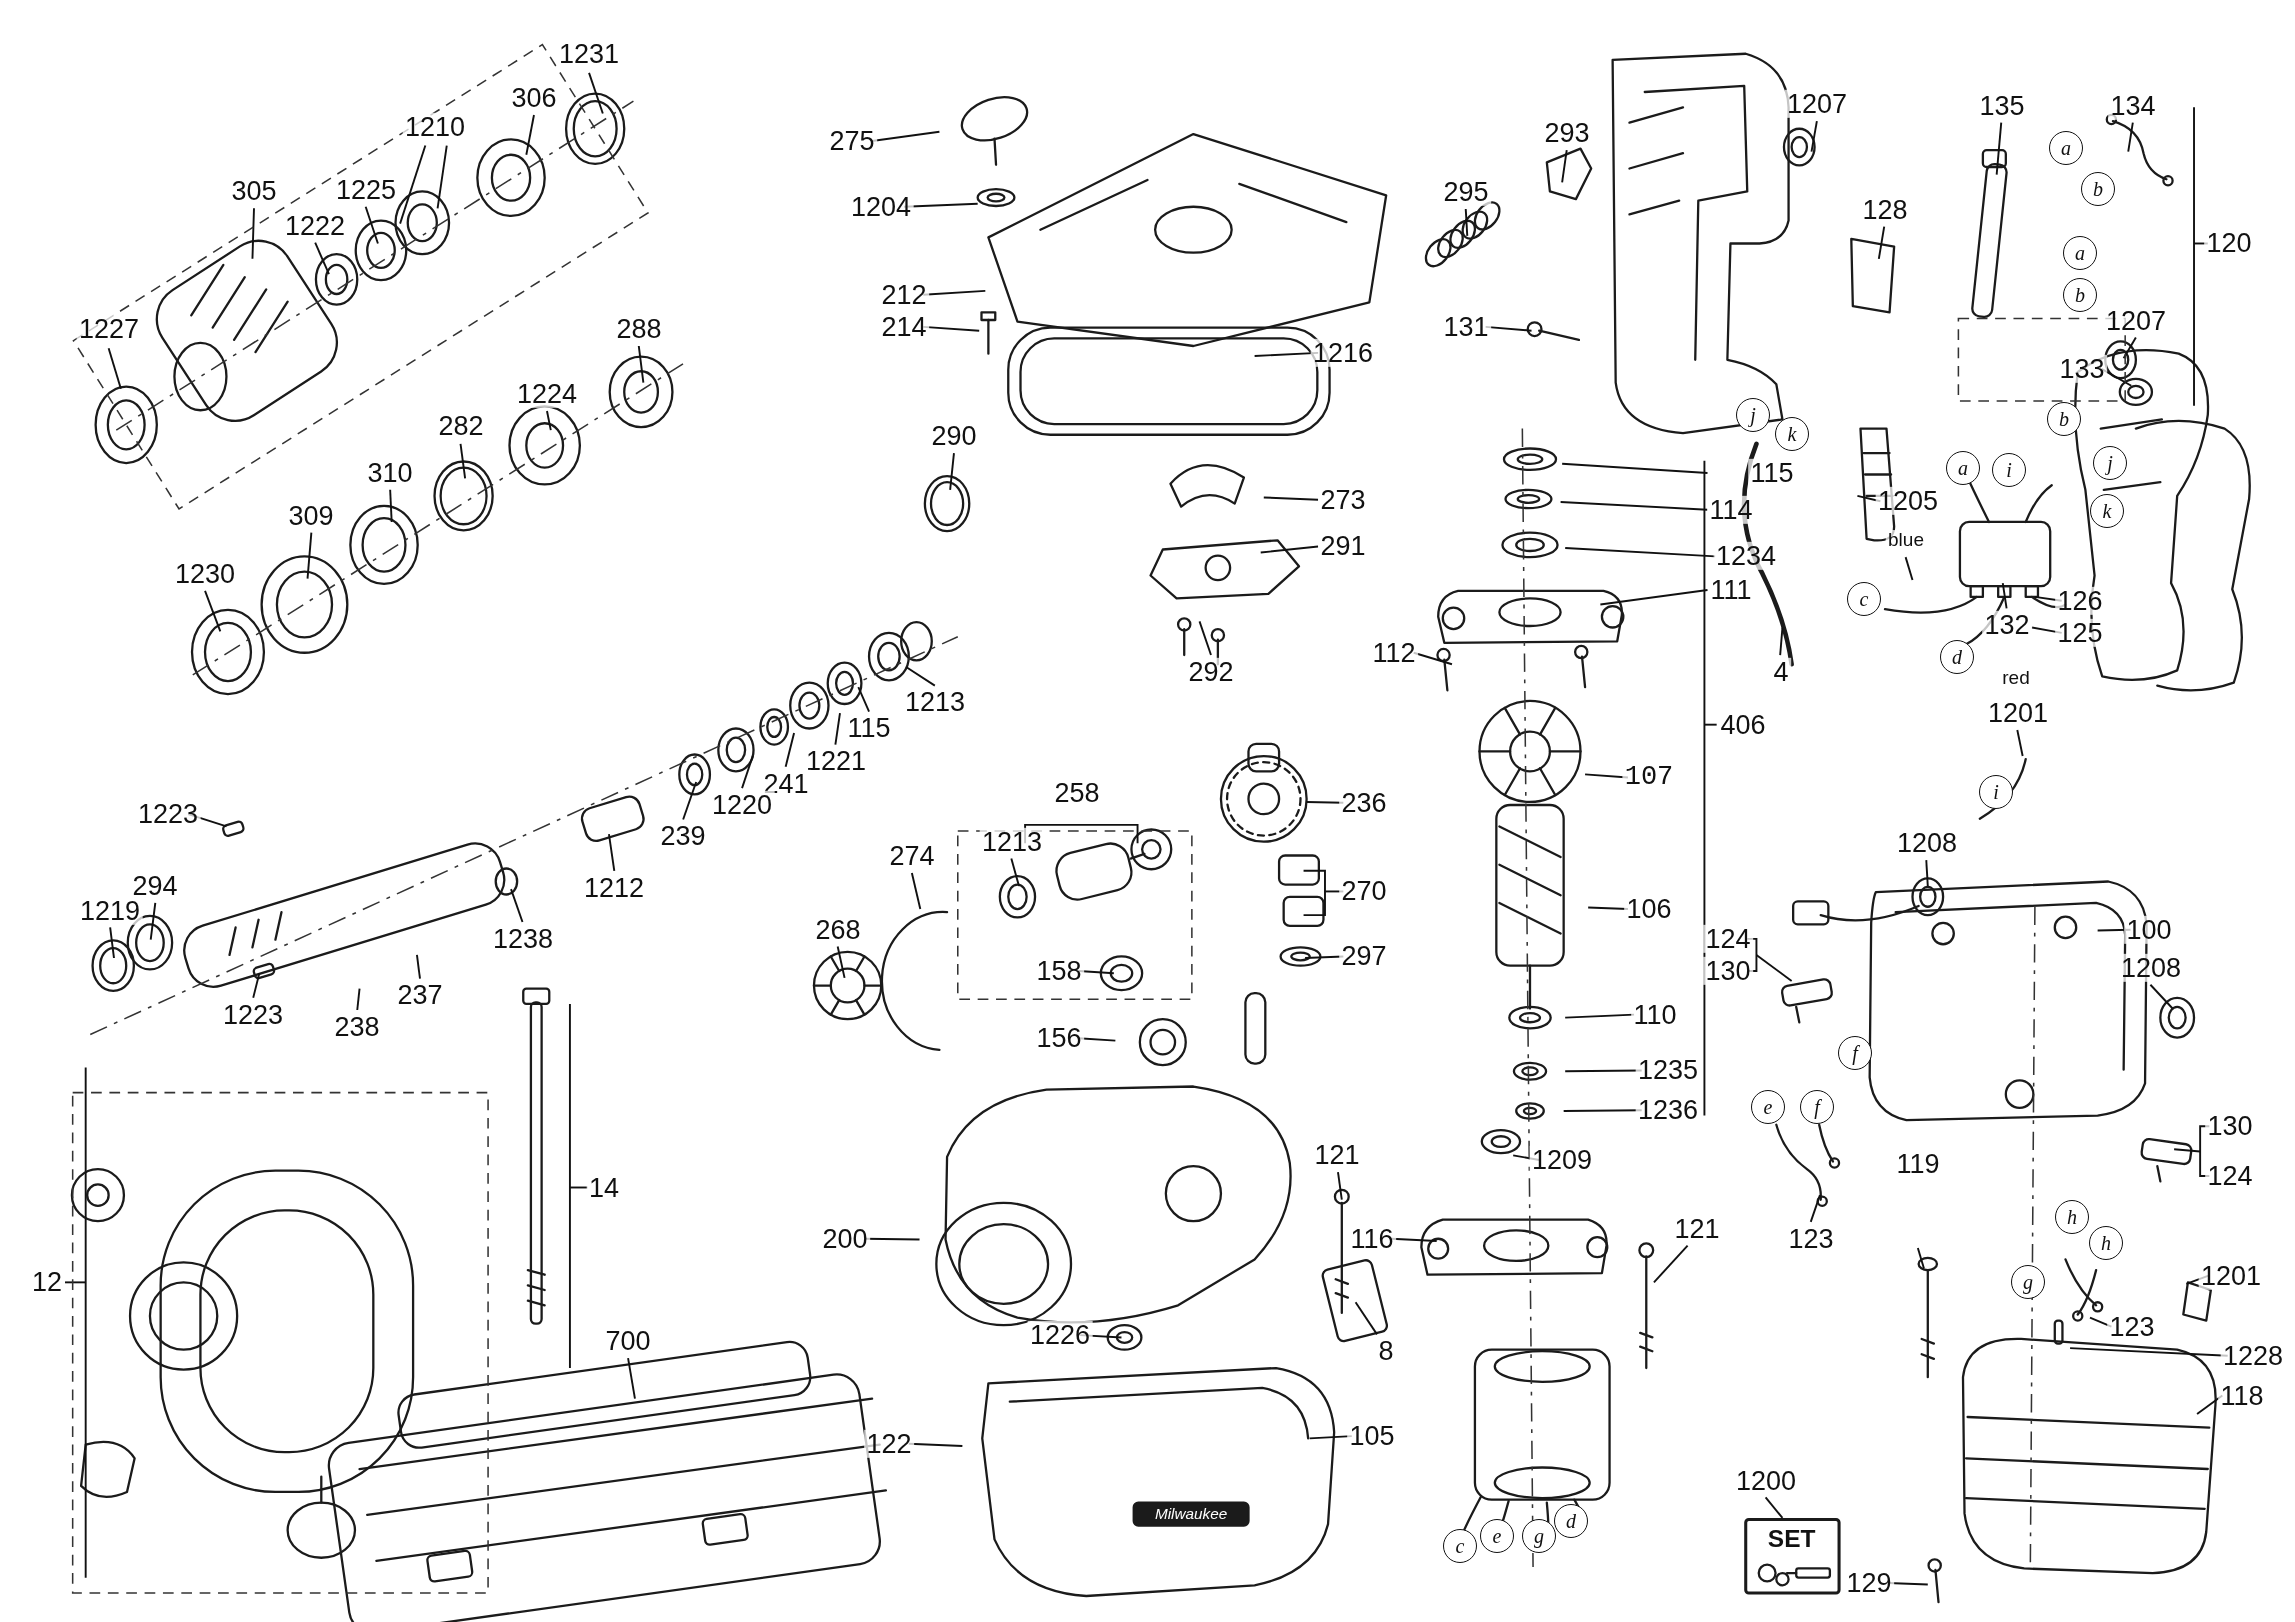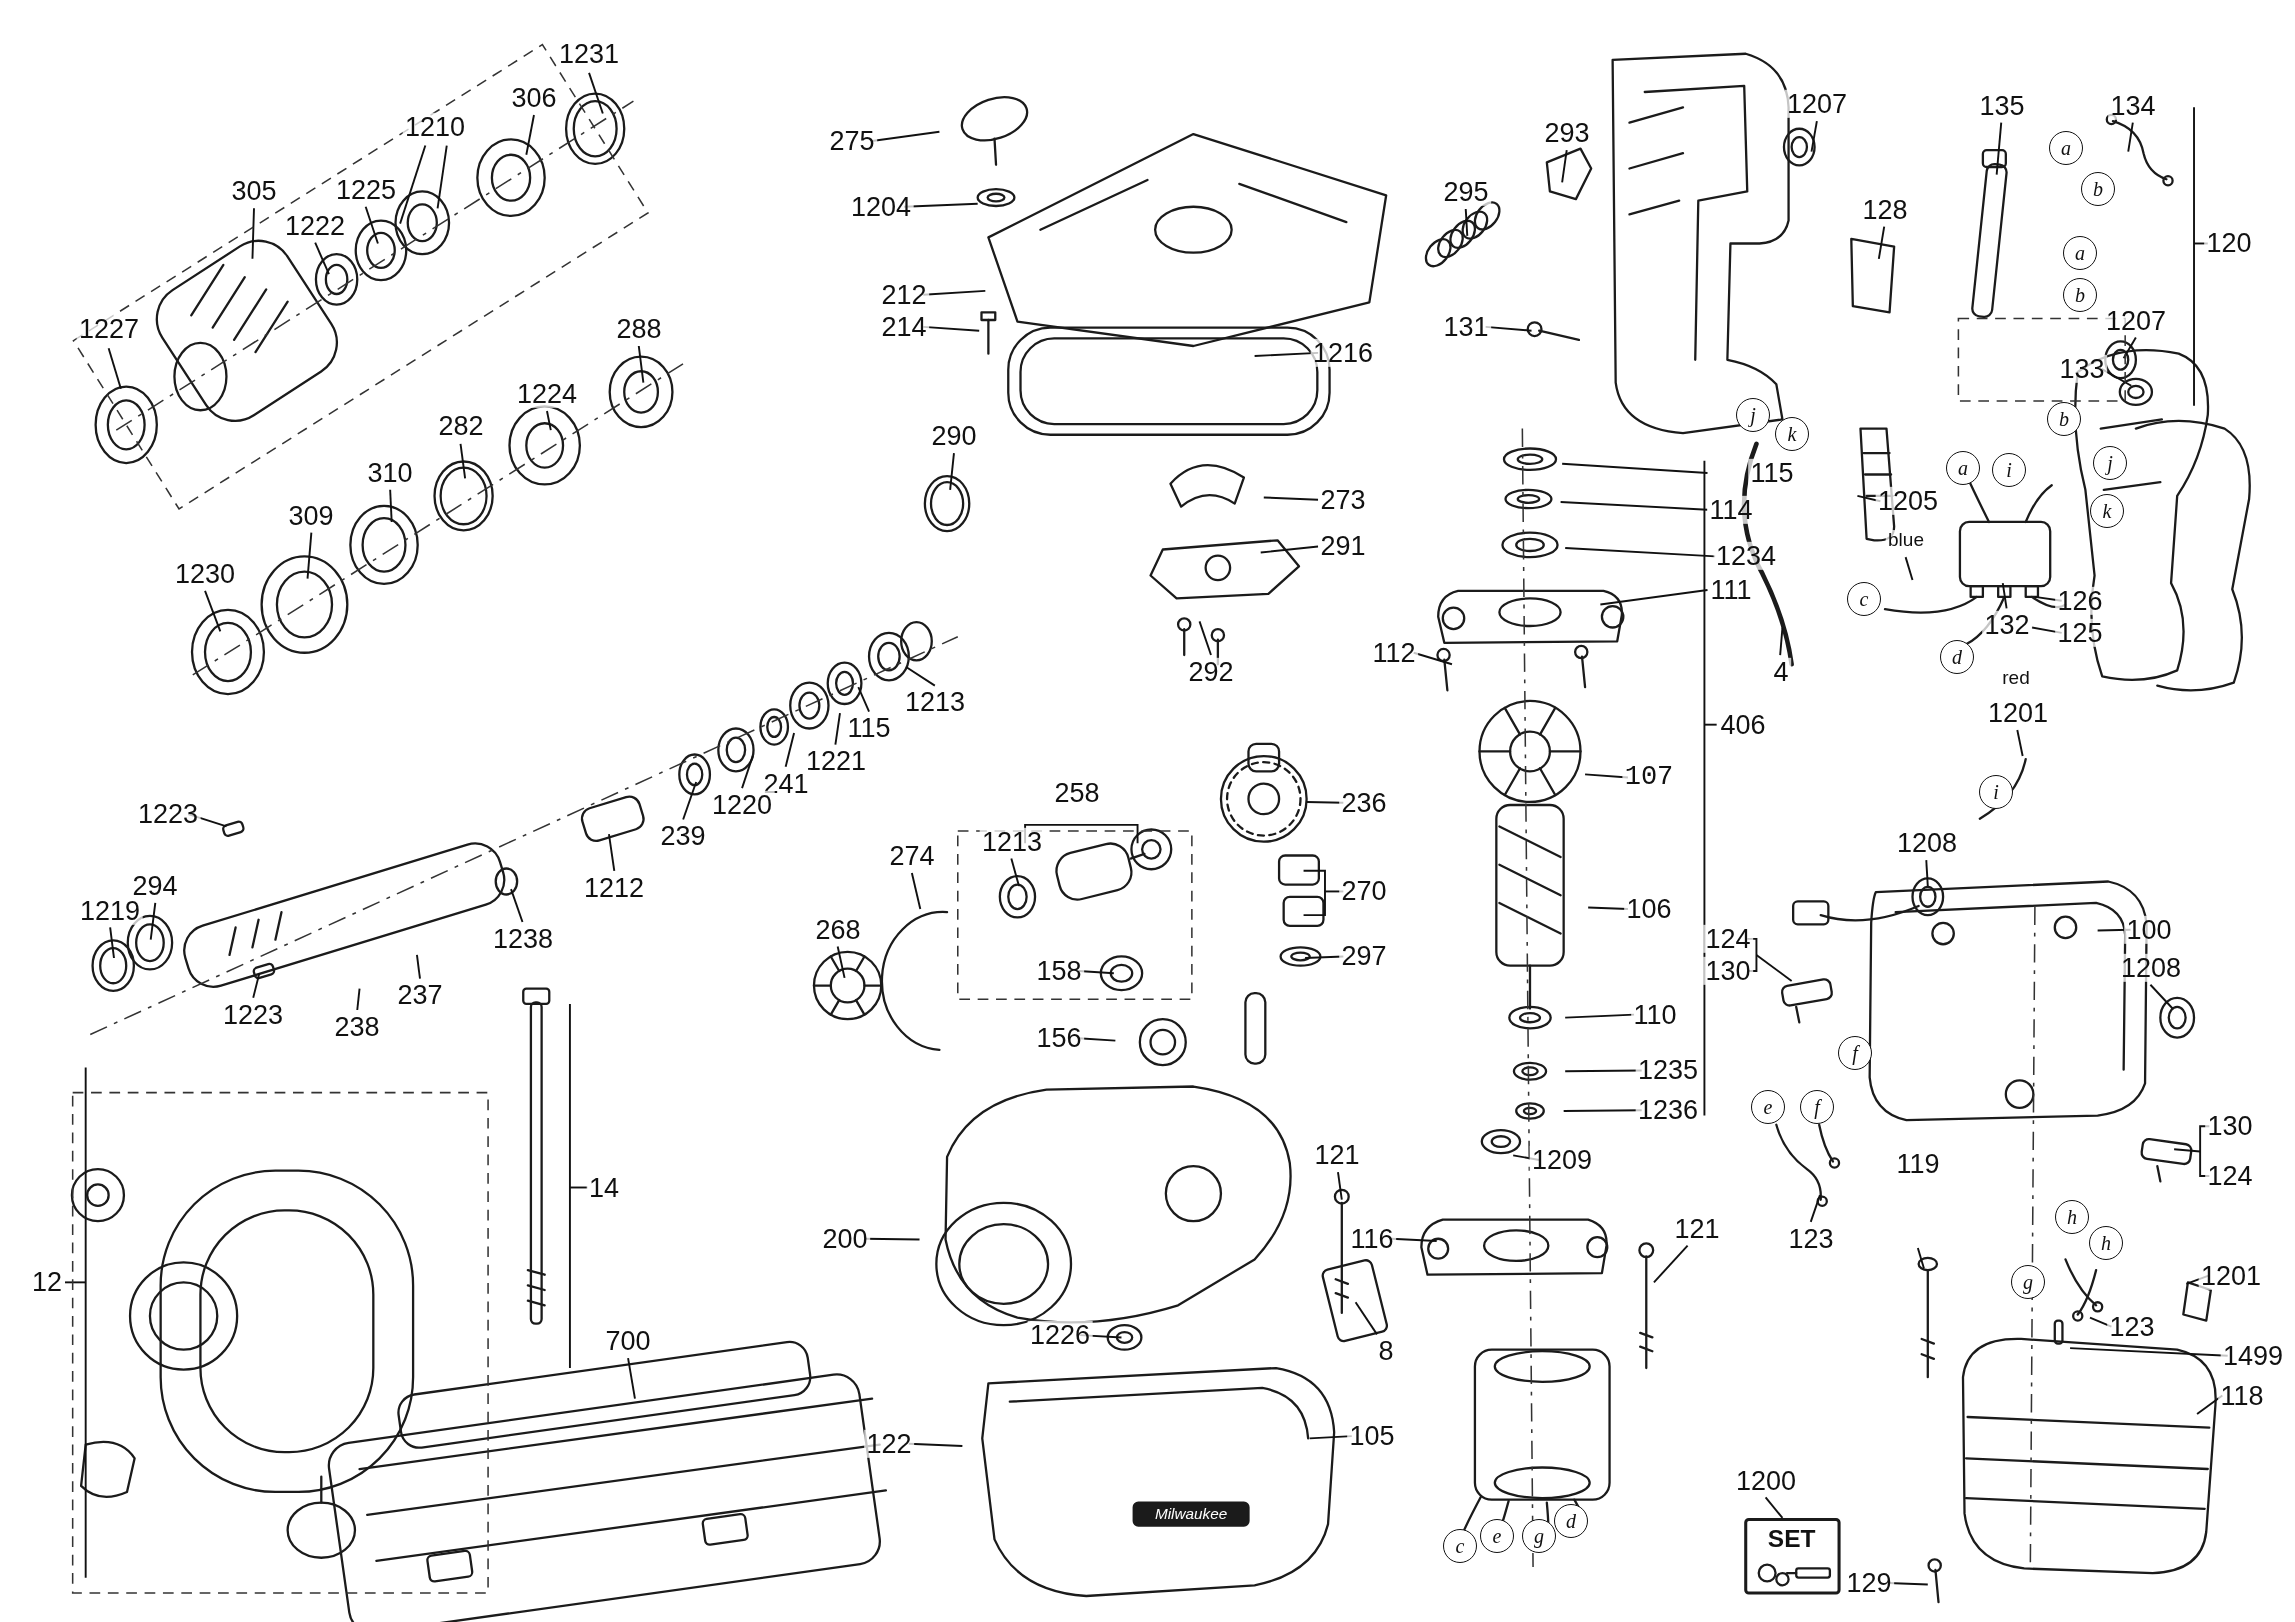--- a/index.html
+++ b/index.html
@@ -607,21 +607,21 @@
       <div class="label" style="left: 1728px; top: 939px;">124</div>
       <div class="label" style="left: 1728px; top: 971px;">130</div>
       <div class="label" style="left: 2149px; top: 930px;">100</div>
       <div class="label" style="left: 2151px; top: 968px;">1208</div>
       <div class="label" style="left: 2230px; top: 1126px;">130</div>
       <div class="label" style="left: 2230px; top: 1176px;">124</div>
       <div class="label" style="left: 1811px; top: 1239px;">123</div>
       <div class="label" style="left: 1918px; top: 1164px; text-align: right;">119</div>
       <div class="label" style="left: 2231px; top: 1276px;">1201</div>
       <div class="label" style="left: 2132px; top: 1327px;">123</div>
-      <div class="label" style="left: 2253px; top: 1356px;">1499</div>
+      <div class="label" style="left: 2253px; top: 1356px;">1228</div>
       <div class="label" style="left: 2242px; top: 1396px;">118</div>
       <div class="label" style="left: 1766px; top: 1481px;">1200</div>
       <div class="label" style="left: 1869px; top: 1583px;">129</div>
       <div class="letter" style="left: 2066px; top: 148px;">a</div>
       <div class="letter" style="left: 2098px; top: 189px;">b</div>
       <div class="letter" style="left: 2080px; top: 253px;">a</div>
       <div class="letter" style="left: 2080px; top: 295px;">b</div>
       <div class="letter" style="left: 1753px; top: 415px;">j</div>
       <div class="letter" style="left: 1792px; top: 434px;">k</div>
       <div class="letter" style="left: 2064px; top: 419px;">b</div>

